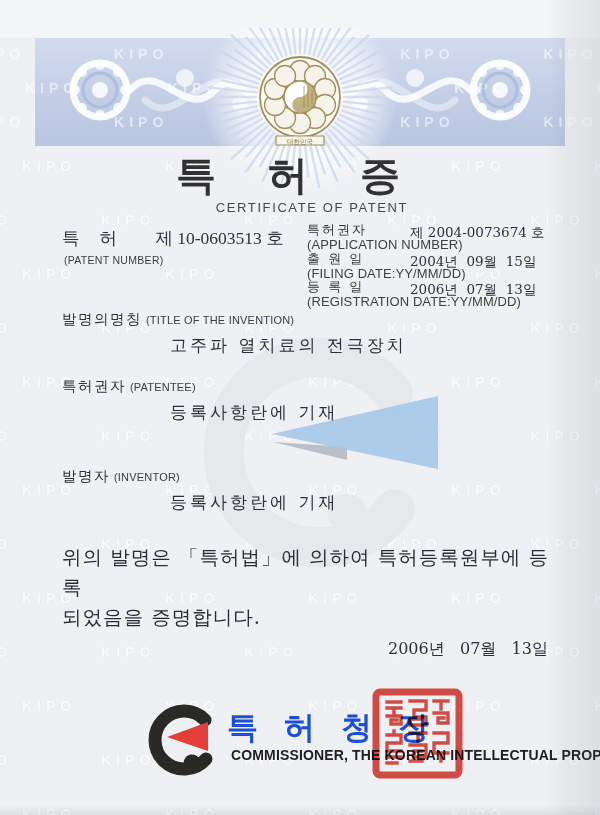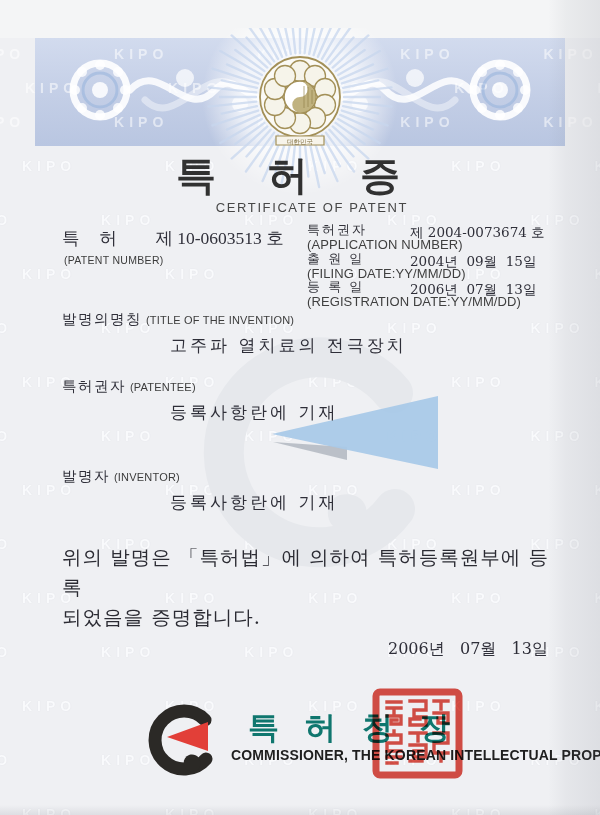--- a/index.html
+++ b/index.html
@@ -58,21 +58,21 @@
   .sec-val{position:absolute;left:170px;font-size:17px;letter-spacing:3px;color:#2e2e38;}
 
   .cert-kr{position:absolute;left:62px;top:543px;width:490px;font-size:19.5px;
     letter-spacing:1px;line-height:30px;color:#2b2b33;}
   .cert-en{position:absolute;left:62px;top:606px;width:470px;
     font-family:"Liberation Sans",sans-serif;font-size:11px;line-height:17px;color:#333;}
   .cert-date{position:absolute;left:388px;top:639px;font-size:16px;color:#2e2e38;white-space:pre;}
 
   .kipo-logo{position:absolute;left:145px;top:702px;}
   .comm-kr{position:absolute;left:227px;top:707px;font-family:"DejaVu Sans",sans-serif;
-    font-weight:bold;font-size:31px;letter-spacing:26px;color:#0f766e;white-space:nowrap;margin-left:21px;}
+    font-weight:bold;font-size:31px;letter-spacing:26px;color:#1d4ed8;white-space:nowrap;}
   .comm-en{position:absolute;left:231px;top:747px;font-family:"Liberation Sans",sans-serif;
     font-weight:bold;font-size:14px;letter-spacing:0.15px;color:#1e1e1e;white-space:nowrap;}
 
   .seal{position:absolute;left:371px;top:687px;mix-blend-mode:multiply;}
 </style>
 </head>
 <body>
 
 <div class="page">
 

